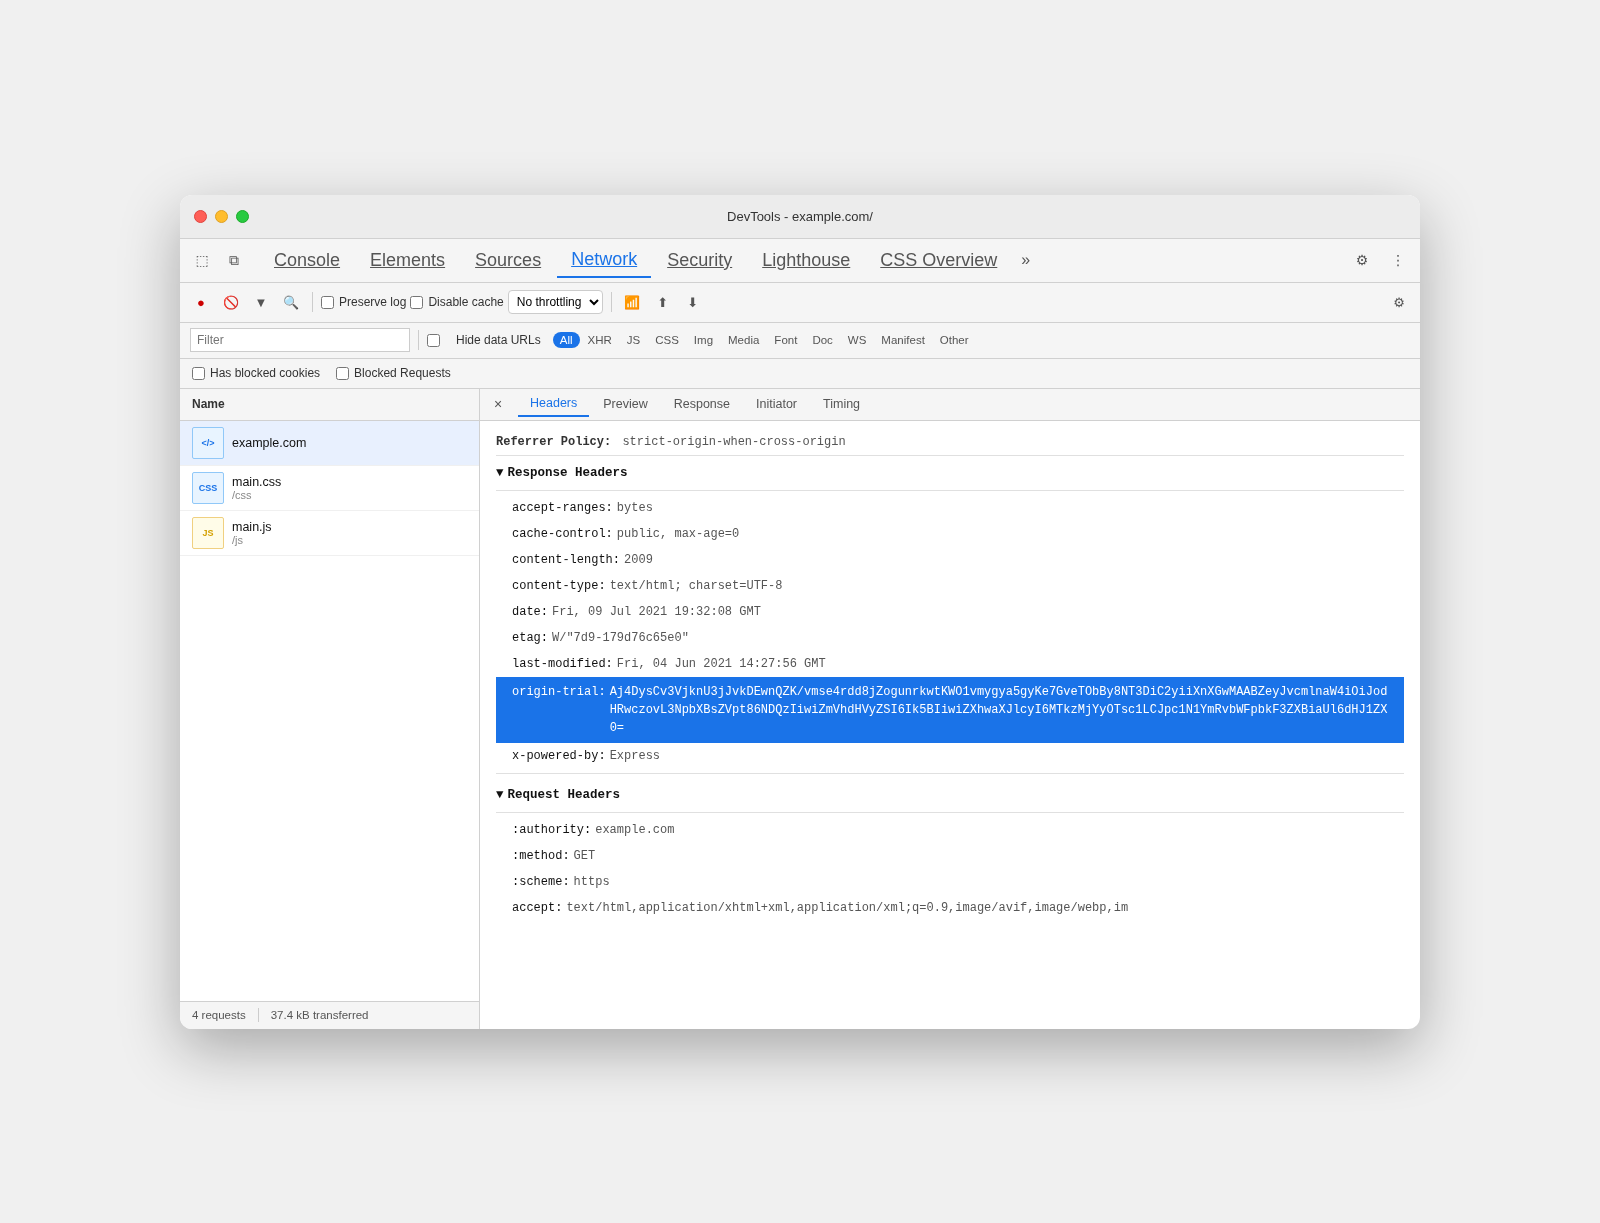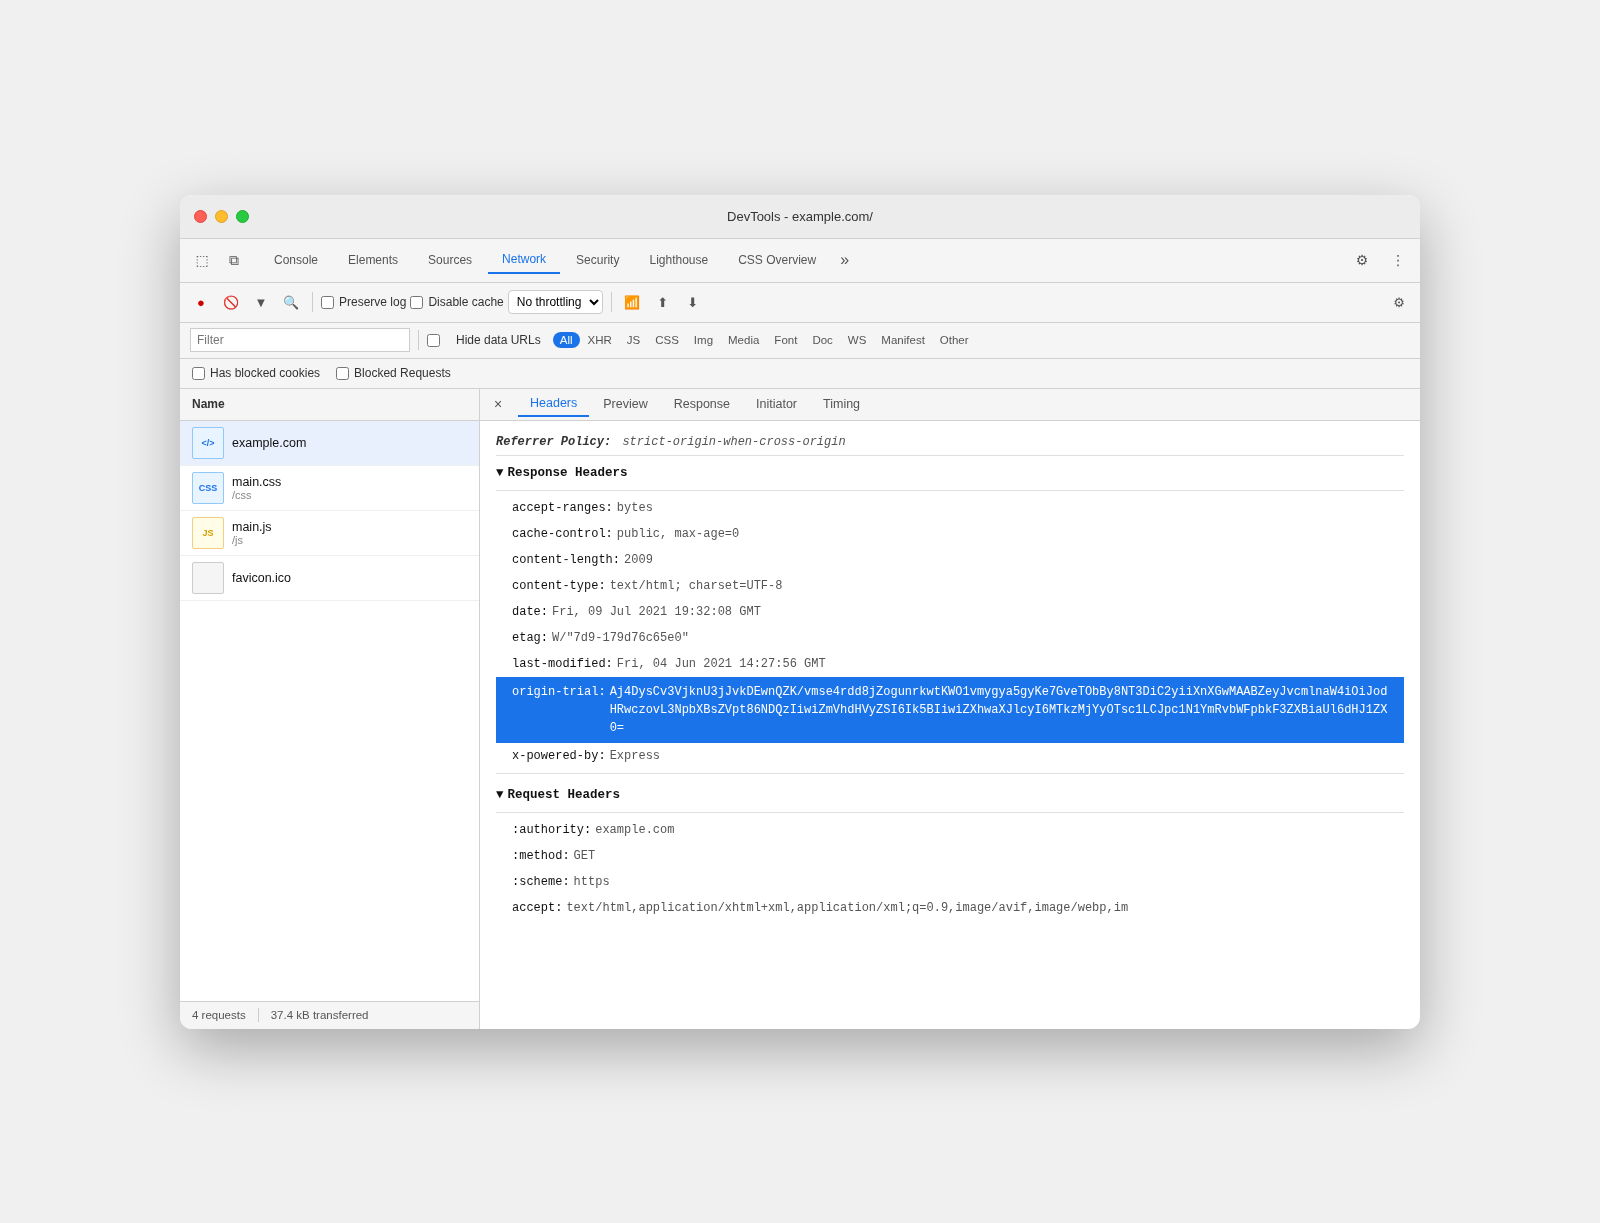--- a/index.html
+++ b/index.html
@@ -77,25 +77,26 @@
       background: transparent;
     }
     .tab-items {
       display: flex;
       align-items: center;
       flex: 1;
       gap: 2px;
     }
     .tab-item {
       padding: 6px 14px;
-      font-size: 12px;
+      font-size: 18px;
       color: #555;
       cursor: pointer;
       border-radius: 4px;
       white-space: nowrap;
+      text-decoration: underline;
     }
     .tab-item.active {
       color: #1a73e8;
       border-bottom: 2px solid #1a73e8;
       border-radius: 0;
       font-weight: 500;
     }
     .tab-more {
       font-size: 16px;
       color: #555;
@@ -359,21 +360,21 @@
       padding: 8px 16px;
       font-size: 12px;
       font-family: 'Menlo', 'Monaco', 'Courier New', monospace;
     }
     .header-referrer {
       padding: 6px 0;
       border-bottom: 1px solid #e0e0e0;
       color: #555;
       font-size: 12px;
     }
-    .header-referrer span { color: #333; font-style: italic; }
+    .header-referrer span { color: #333; }
     .section-title {
       padding: 10px 0 6px 0;
       font-size: 12.5px;
       font-weight: 700;
       color: #111;
       display: flex;
       align-items: center;
       gap: 4px;
     }
     .header-row {
@@ -519,26 +520,20 @@
             <span class="file-path">/css</span>
           </div>
         </div>
         <div class="file-item">
           <div class="file-icon js">JS</div>
           <div class="file-name-wrap">
             <span class="file-name">main.js</span>
             <span class="file-path">/js</span>
           </div>
         </div>
-        <div class="file-item">
-          <div class="file-icon ico"></div>
-          <div class="file-name-wrap">
-            <span class="file-name">favicon.ico</span>
-          </div>
-        </div>
       </div>
       <div class="status-bar">
         <span>4 requests</span>
         <div class="status-separator"></div>
         <span>37.4 kB transferred</span>
       </div>
     </div>
 
     <div class="headers-panel">
 

